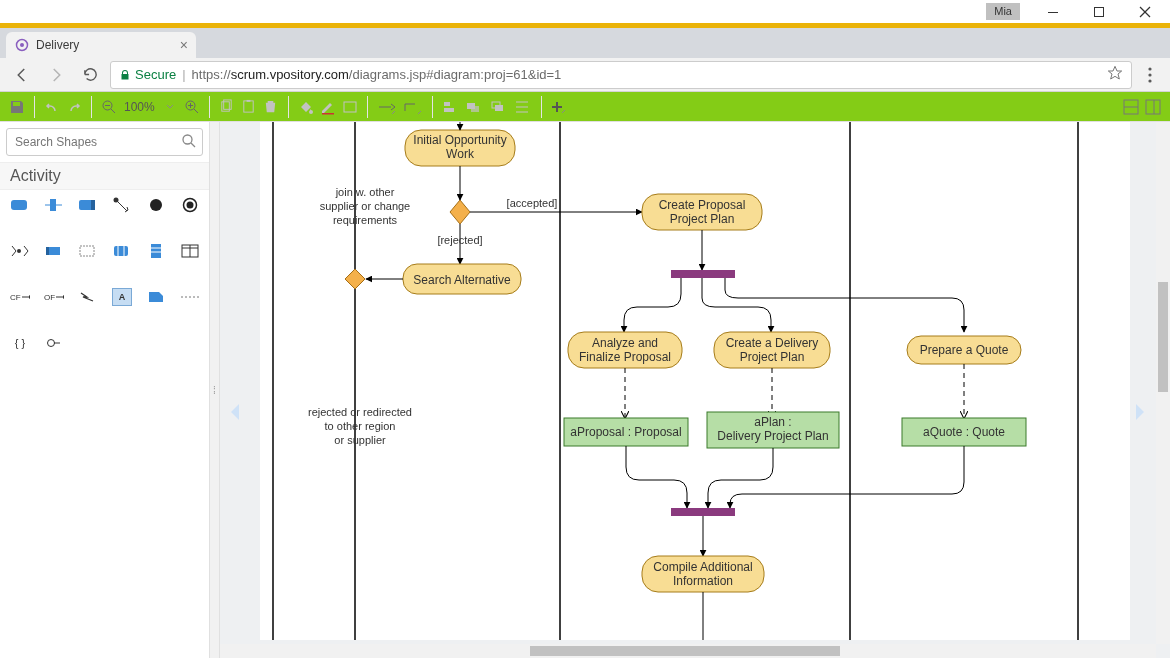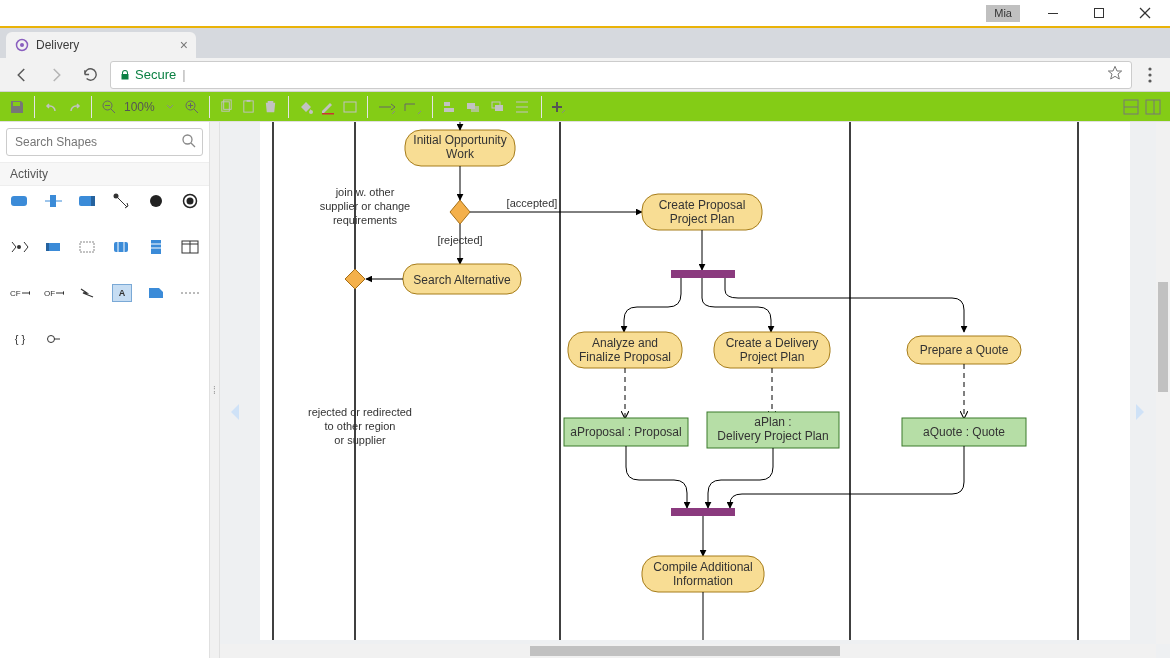--- a/index.html
+++ b/index.html
@@ -15,21 +15,21 @@
   }
 
   
   .titlebar {
     height: 28px;
     background: #fff;
     display: flex;
     align-items: center;
     justify-content: flex-end;
     padding-right: 2px;
-    border-bottom: 2px solid #eab308;
+    border-bottom: 5px solid #eab308;
   }
   .titlebar .user-tag {
     background: #c0c0c0;
     color: #333;
     font-size: 11px;
     padding: 2px 8px 3px;
     margin-right: 10px;
     border-radius: 0;
   }
   .win-btn {
@@ -166,21 +166,21 @@
     font-size:12px;
     border:1px solid #ccc;
     border-radius:3px;
     outline:none;
     color:#8b5cf6;
   }
   .search-box .mag {
     position:absolute; right:6px; top:5px; color:#888;
   }
   .palette-title {
-    font-size:12px;
+    font-size:16px;
     color:#555;
     padding: 4px 10px;
     background:#f7f7f7;
     border-top:1px solid #eee;
     border-bottom:1px solid #eee;
   }
   .palette-grid {
     display:grid;
     grid-template-columns: repeat(6, 1fr);
     padding: 6px 10px;
@@ -343,20 +343,23 @@
       </svg>
   </div>
   <div class="omnibox">
     <span class="secure">
       <svg width="12" height="12" viewBox="0 0 24 24">
           <path d="M6 10V8a6 6 0 0 1 12 0v2h1v11H5V10h1zm2 0h8V8a4 4 0 0 0-8 0v2z"></path>
         </svg>
       <span>Secure</span>
     </span>
     <span style="color:#aaa;margin-right:6px">|</span>
+    <span class="url">
+      <span>https://</span><span class="host">scrum.vpository.com</span><span>/diagrams.jsp#diagram:proj=61&amp;id=1</span>
+    </span>
     <span class="star">
       <svg width="16" height="16" viewBox="0 0 24 24" fill="none" stroke="currentColor" stroke-width="1.5">
           <polygon points="12,2 15,9 22,9 16.5,13.5 18.5,21 12,17 5.5,21 7.5,13.5 2,9 9,9"></polygon>
         </svg>
     </span>
   </div>
   <div class="menu-dots">
     <svg width="4" height="16" viewBox="0 0 4 16">
         <circle cx="2" cy="2" r="1.6" fill="currentColor"></circle>
         <circle cx="2" cy="8" r="1.6" fill="currentColor"></circle>

